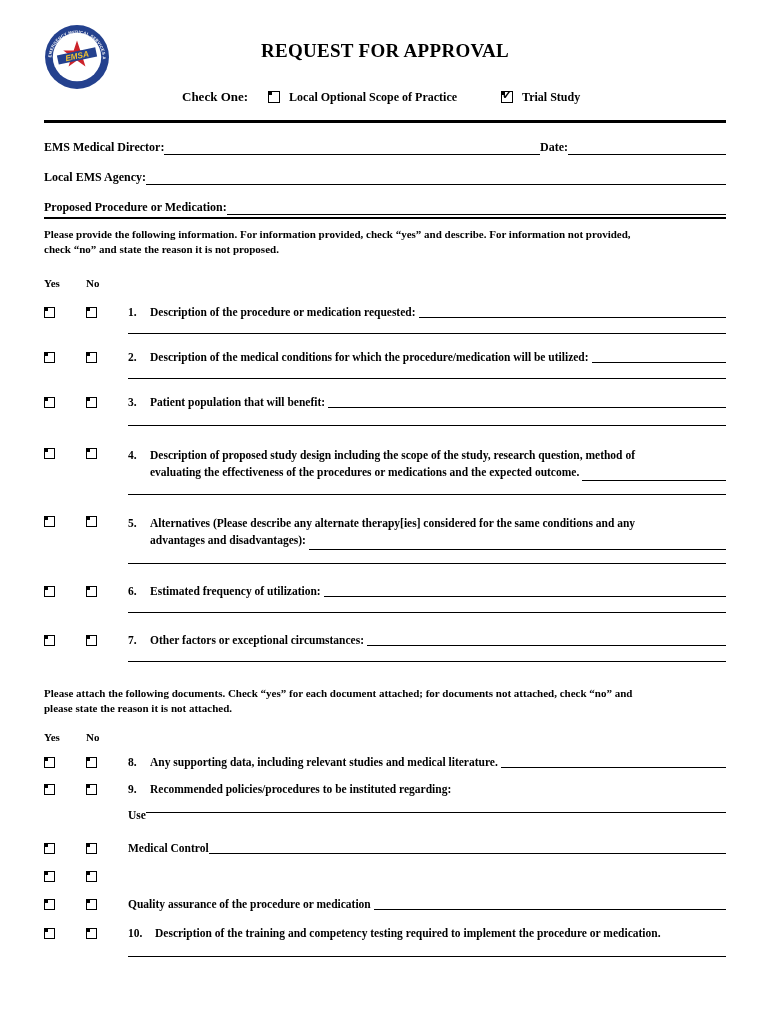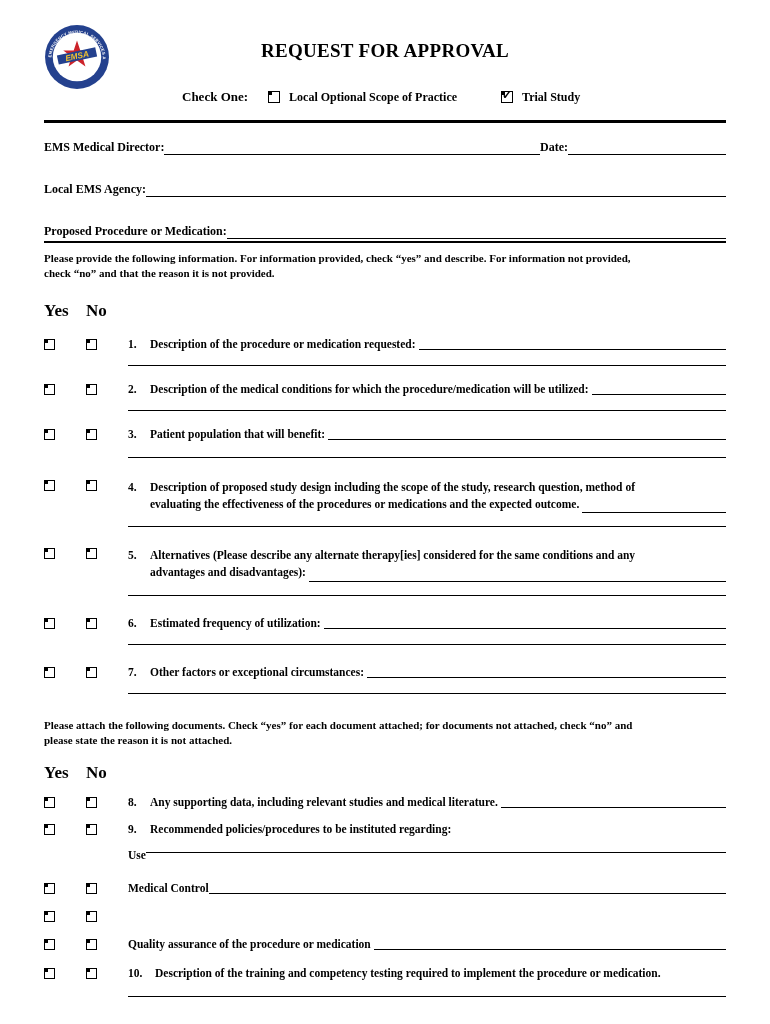--- a/index.html
+++ b/index.html
@@ -22,24 +22,24 @@
   .cb.checked::after { content:"✓"; position:absolute; left:0px; top:-4px; font-size:12px; font-weight:700; }
   .cb-sm { width:11px; height:11px; }
 
   .rule-thick { height:3px; background:#000; margin-top:15px; }
   .rule-thin  { height:2px; background:#000; margin-top:2px; }
 
   .frow { display:flex; align-items:flex-end; font-size:12px; }
   .flabel { flex:none; white-space:nowrap; }
   .fill { flex:1 1 auto; border-bottom:1.3px solid #000; height:4px; min-width:8px; }
   .datefill { flex:0 0 158px; }
-  .mt17 { margin-top:17px; } .mt15 { margin-top:27px; }
+  .mt17 { margin-top:17px; } .mt15 { margin-top:15px; }
 
   .intro { margin-top:8px; line-height:1.35; font-size:11px; }
-  .yesno { display:flex; margin-top:20px; font-size:17px; }
+  .yesno { display:flex; margin-top:20px; font-size:11px; }
   .yn { width:42px; flex:none; }
 
   .item { margin-top:17px; }
   .irow { display:flex; align-items:flex-start; }
   .cbcol { width:42px; flex:none; padding-top:1px; }
   .itext { flex:1 1 auto; display:flex; align-items:flex-end; min-width:0; }
   .num { flex:none; width:22px; }
   .num-wide { width:27px; }
   .txt { flex:none; white-space:nowrap; padding-right:3px; }
   .itext2 { flex:1 1 auto; min-width:0; line-height:1.5; }
@@ -109,21 +109,21 @@
 
   <div class="frow mt15">
     <span class="flabel">Proposed  Procedure or Medication:</span>
     <span class="fill"></span>
   </div>
 
   <div class="rule-thin"></div>
 
   <div class="intro">
     <div>Please provide the following information.  For information provided, check “yes” and describe.  For information not provided,</div>
-    <div>check “no” and that the reason it is not provided.</div>
+    <div>check “no” and state the reason it is not proposed.</div>
   </div>
 
   <div class="yesno">
     <span class="yn">Yes</span>
     <span class="yn">No</span>
   </div>
 
   <div class="item">
     <div class="irow">
       <span class="cbcol"><span class="cb cb-sm"></span></span>

